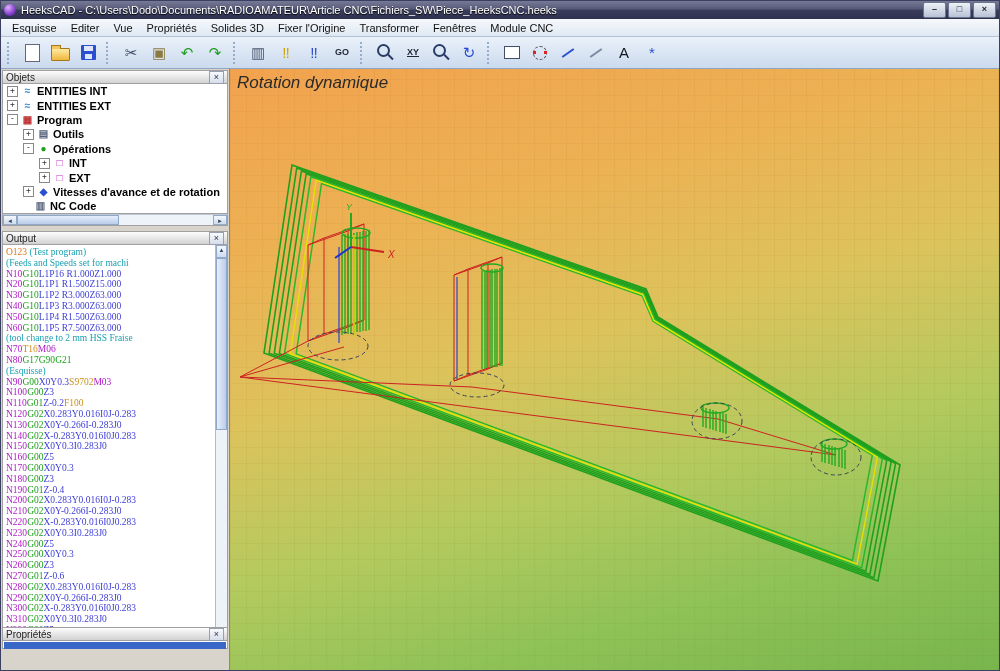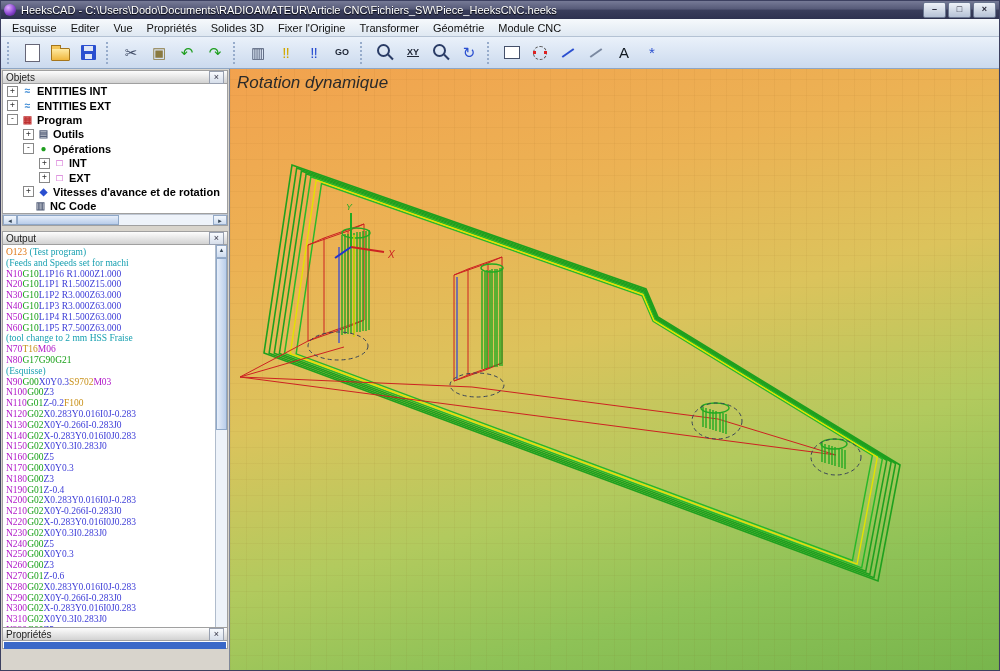--- a/index.html
+++ b/index.html
@@ -121,21 +121,21 @@
   </div>
 
   <div class="menubar" id="menu-bar">
       <div class="menu-item">Esquisse</div>
       <div class="menu-item">Editer</div>
       <div class="menu-item">Vue</div>
       <div class="menu-item">Propriétés</div>
       <div class="menu-item">Solides 3D</div>
       <div class="menu-item">Fixer l'Origine</div>
       <div class="menu-item">Transformer</div>
-      <div class="menu-item">Géométrie</div>
+      <div class="menu-item">Fenêtres</div>
       <div class="menu-item">Module CNC</div>
     </div>
 
   <div class="toolbar" id="toolbar">
       <div class="tb-grip"></div>
       <div class="tb-btn">
         <div class="ic ic-page"></div>
       </div>
       <div class="tb-btn">
         <div class="ic ic-folder"></div>

